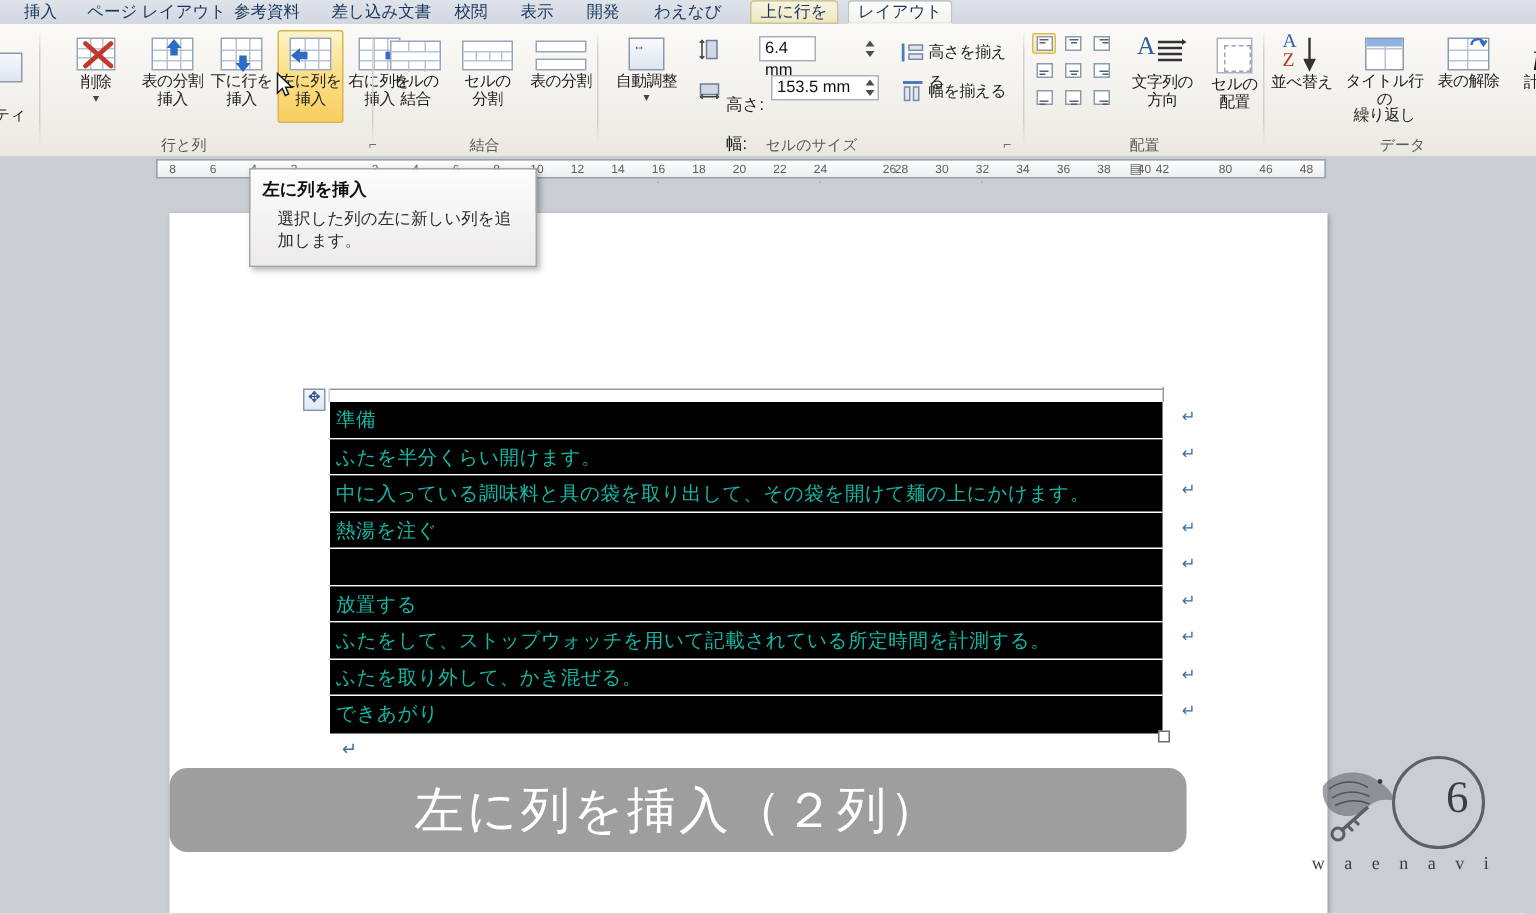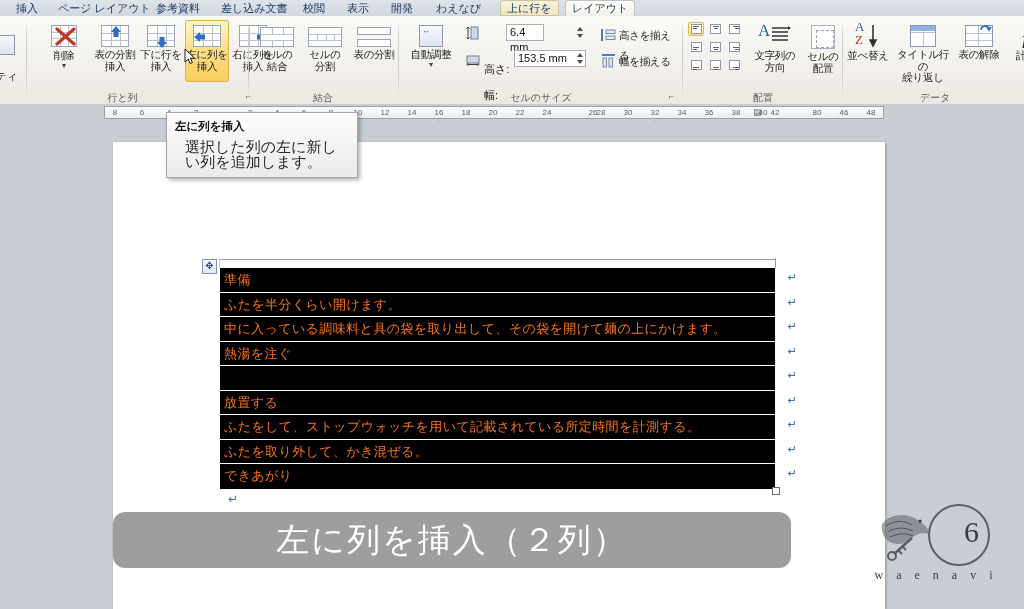--- a/index.html
+++ b/index.html
@@ -85,37 +85,37 @@
     box-shadow:1px 1px 3px rgba(0,0,0,.28);}
 
   .tbl-handle{position:absolute;left:202px;top:259px;width:13px;height:13px;
     background:linear-gradient(#f3f7fd,#dfe8f6);border:1px solid #7f96b8;cursor:move;
     font-size:10px;line-height:11px;text-align:center;color:#2f4f84;}
 
   .doctable{position:absolute;left:220px;top:268px;width:555px;}
   .drow{position:relative;height:24.5px;border-bottom:1px solid #ffffff;
     background:#000;box-sizing:border-box;}
   .drow .celltext{position:absolute;left:4px;top:2px;font-size:13px;line-height:20px;
-    color:#f97316;white-space:nowrap;letter-spacing:.4px;
+    color:#14b8a6;white-space:nowrap;letter-spacing:.4px;
     font-family:"Liberation Serif","DejaVu Serif",serif;}
   .drow .pilcrow{position:absolute;right:-22px;top:3px;font-size:11px;color:#3b6ea5;}
   .drow .leftbar{position:absolute;left:-2px;top:0;width:2px;height:100%;background:#fff;}
   .tbl-topline{position:absolute;left:220px;top:259px;width:556px;height:1px;background:#9a9a9a;}
   .tbl-colline{position:absolute;left:775px;top:258px;width:1px;height:10px;background:#9a9a9a;}
   .tbl-vline-l{position:absolute;left:219px;top:259px;width:1px;height:226px;background:#cfcfcf;}
   .tbl-resize{position:absolute;left:772px;top:487px;width:6px;height:6px;
     border:1px solid #6d6d6d;background:#fff;}
   .end-pilcrow{position:absolute;left:228px;top:492px;font-size:12px;color:#3b6ea5;}
 
   
   .tooltip{position:absolute;left:166px;top:112px;width:192px;
     background:linear-gradient(#fdfdfd,#eceaea);border:1px solid #a7a7a7;
     box-shadow:2px 2px 4px rgba(0,0,0,.30);padding:6px 8px 8px 8px;box-sizing:border-box;}
   .tooltip .tt-title{font-size:11.5px;font-weight:bold;color:#101010;margin-bottom:5px;}
-  .tooltip .tt-body{font-size:15px;color:#2a2a2a;line-height:15px;padding-left:10px;}
+  .tooltip .tt-body{font-size:11px;color:#2a2a2a;line-height:15px;padding-left:10px;}
 
   
   .caption{position:absolute;left:113px;top:512px;width:678px;height:56px;
     background:#9e9e9e;border-radius:12px;display:flex;align-items:center;justify-content:center;}
   .caption span{color:#fff;font-size:33px;letter-spacing:2px;
     font-family:"Liberation Sans","DejaVu Sans",sans-serif;}
 
   
   .logo{position:absolute;left:866px;top:500px;width:140px;height:100px;text-align:center;}
   .logo .mark{position:relative;height:68px;}

